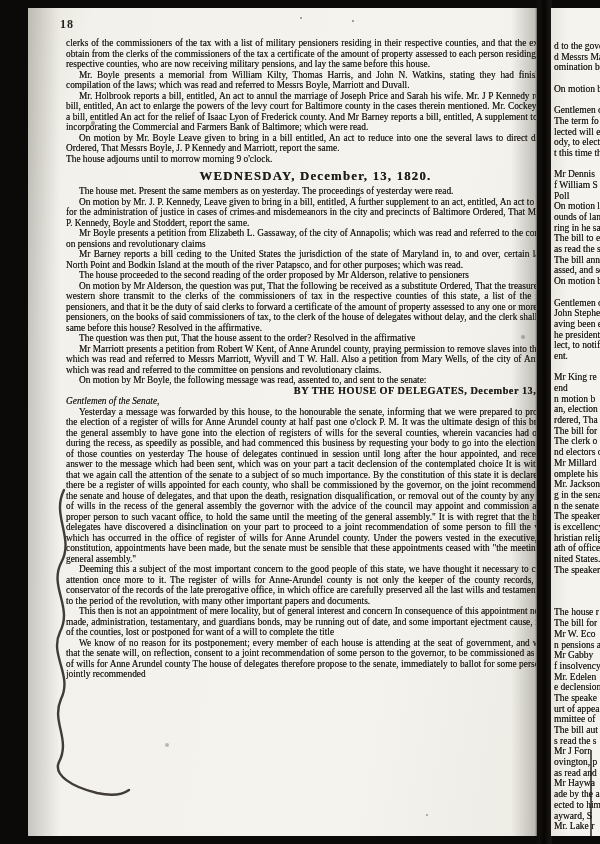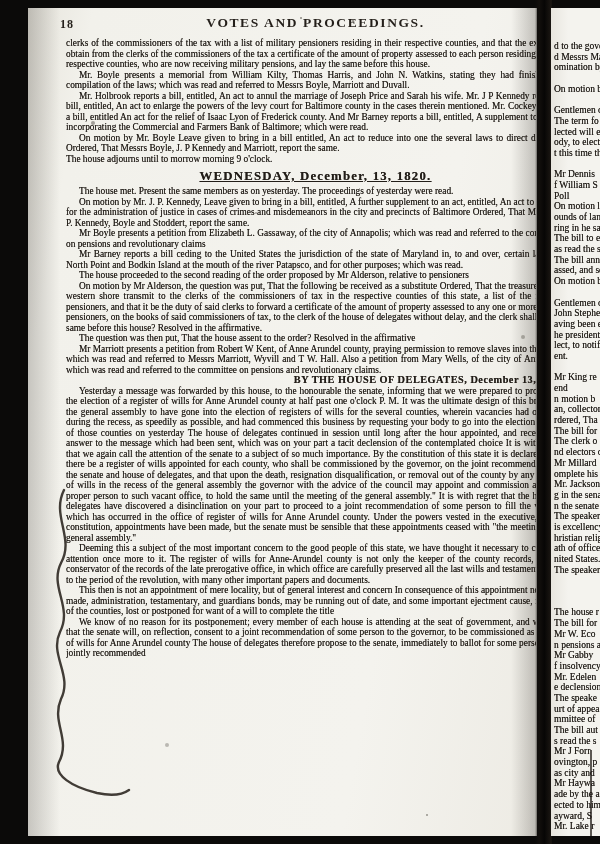--- a/index.html
+++ b/index.html
@@ -28,21 +28,21 @@
     font-size:13.5px; font-weight:bold; letter-spacing:1.6px; color:#241f1a; }
 
   .text-clip { position:absolute; left:38px; top:30px; width:470px; height:794px; overflow:hidden; }
   .text-inner { width:499px; font-size:9.35px; line-height:10.5px; color:#221d18;
     text-shadow:0 0 0.3px rgba(34,29,24,0.75); }
 
   .para { text-align:justify; text-indent:13px; }
   .first { text-indent:0; }
   .centerline { text-align:left; text-indent:0; }
   .heading-day { text-align:center; text-indent:0; font-weight:bold; font-size:12.8px;
-    line-height:14px; letter-spacing:1.2px; margin:5px 0 3px;text-decoration:underline; }
+    line-height:14px; letter-spacing:1.2px; margin:5px 0 3px; }
   .heading-house { text-align:right; text-indent:0; font-weight:bold; font-size:10.3px;
     letter-spacing:0.5px; }
   .gents { font-style:italic; text-indent:0; }
 
   .brace { position:absolute; left:14px; top:468px; pointer-events:none; }
 
   
   .gutter { position:absolute; left:535px; top:0; width:17px; height:844px;
     background:linear-gradient(to right, rgba(12,10,8,0), #120f0c 25%, #070605 55%, #191511 90%, rgba(40,34,26,0.35)); }
 
@@ -72,40 +72,41 @@
   }
 </style>
 </head>
 <body>
 
 <div class="screen">
 
   <div class="left-page">
     <div class="header-row">
       <span class="page-num">18</span>
-      <div class="running-title">VOTES AND PROCEEDINGS.</div>
     </div>
 
     <div class="text-clip">
       <div class="text-inner">
           <div class="para first">clerks of the commissioners of the tax with a list of military pensioners residing in their respective counties, and that the executive obtain from the clerks of the commissioners of the tax a certificate of the amount of property assessed to each person residing in their respective counties, who are now receiving military pensions, and lay the same before this house.</div>
           <div class="para">Mr. Boyle presents a memorial from William Kilty, Thomas Harris, and John N. Watkins, stating they had finished the compilation of the laws; which was read and referred to Messrs Boyle, Marriott and Duvall.</div>
           <div class="para">Mr. Holbrook reports a bill, entitled, An act to annul the marriage of Joseph Price and Sarah his wife.  Mr. J P Kennedy reports a bill, entitled, An act to enlarge the powers of the levy court for Baltimore county in the cases therein mentioned.  Mr. Cockey reports a bill, entitled An act for the relief of Isaac Lyon of Frederick county.  And Mr Barney reports a bill, entitled, A supplement to the act incorporating the Commercial and Farmers Bank of Baltimore; which were read.</div>
           <div class="para">On motion by Mr. Boyle Leave given to bring in a bill entitled, An act to reduce into one the several laws to direct descents.  Ordered, That Messrs Boyle, J. P Kennedy and Marriott, report the same.</div>
           <div class="para centerline">The house adjourns until to morrow morning 9 o'clock.</div>
           <div class="para heading-day">WEDNESDAY, December, 13, 1820.</div>
           <div class="para">The house met.  Present the same members as on yesterday.  The proceedings of yesterday were read.</div>
           <div class="para">On motion by Mr. J. P. Kennedy, Leave given to bring in a bill, entitled, A further supplement to an act, entitled, An act to provide for the administration of justice in cases of crimes and misdemeanors in the city and precincts of Baltimore   Ordered, That Messrs. J. P. Kennedy, Boyle and Stoddert, report the same.</div>
           <div class="para">Mr Boyle presents a petition from Elizabeth L. Gassaway, of the city of Annapolis; which was read and referred to the committee on pensions and revolutionary claims</div>
           <div class="para">Mr Barney reports a bill ceding to the United States the jurisdiction of the state of Maryland in, to and over, certain lands on North Point and Bodkin Island at the mouth of the river Patapsco, and for other purposes; which was read.</div>
           <div class="para">The house proceeded to the second reading of the order proposed by Mr Alderson, relative to pensioners</div>
           <div class="para">On motion by Mr Alderson, the question was put, That the following be received as a substitute Ordered, That the treasurer of the western shore transmit to the clerks of the commissioners of tax in the respective counties of this state, a list of the military pensioners, and that it be the duty of said clerks to forward a certificate of the amount of property assessed to any one or more of said pensioners, on the books of said commissioners of tax, to the clerk of the house of delegates without delay, and the clerk shall lay the same before this house?   Resolved in the affirmative.</div>
           <div class="para">The question was then put, That the house assent to the order?   Resolved in the affirmative</div>
           <div class="para">Mr Marriott presents a petition from Robert W Kent, of Anne Arundel county, praying permission to remove slaves into this state; which was read and referred to Messrs Marriott, Wyvill and T W. Hall.   Also a petition from Mary Wells, of the city of Annapolis; which was read and referred to the committee on pensions and revolutionary claims.</div>
+          <div class="para">On motion by Mr Boyle, the following message was read, assented to, and sent to the senate:</div>
           <div class="para heading-house">BY THE HOUSE OF DELEGATES, December 13, 1820.</div>
+          <div class="para gents">Gentlemen of the Senate,</div>
           <div class="para">Yesterday a message was forwarded by this house, to the honourable the senate, informing that we were prepared to proceed to the election of a register of wills for Anne Arundel county at half past one o'clock P. M.  It was the ultimate design of this branch of the general assembly to have gone into the election of registers of wills for the several counties, wherein vacancies had occurred during the recess, as speedily as possible, and had commenced this business by requesting your body to go into the election for one of those counties on yesterday   The house of delegates continued in session until long after the hour appointed, and received no answer to the message which had been sent, which was on your part a tacit declension of the contemplated choice   It is with regret that we again call the attention of the senate to a subject of so much importance.  By the constitution of this state it is declared, "that there be a register of wills appointed for each county, who shall be commissioned by the governor, on the joint recommendation of the senate and house of delegates, and that upon the death, resignation disqualification, or removal out of the county by any register of wills in the recess of the general assembly the governor with the advice of the council may appoint and commission a fit and proper person to such vacant office, to hold the same until the meeting of the general assembly."   It is with regret that the house of delegates have discovered a disinclination on your part to proceed to a joint recommendation of some person to fill the vacancy which has occurred in the office of register of wills for Anne Arundel county. Under the powers vested in the executive, by the constitution, appointments have been made, but the senate must be sensible that these appointments ceased with "the meeting of the general assembly."</div>
           <div class="para">Deeming this a subject of the most important concern to the good people of this state, we have thought it necessary to call your attention once more to it.  The register of wills for Anne-Arundel county is not only the keeper of the county records, but the conservator of the records of the late prerogative office, in which office are carefully preserved all the last wills and testaments down to the period of the revolution, with many other important papers and documents.</div>
           <div class="para">This then is not an appointment of mere locality, but of general interest and concern   In consequence of this appointment not being made, administration, testamentary, and guardians bonds, may be running out of date, and some important ejectment cause, in some of the counties, lost or postponed for want of a will to complete the title</div>
           <div class="para">We know of no reason for its postponement; every member of each house is attending at the seat of government, and we hope that the senate will, on reflection, consent to a joint recommendation of some person to the governor, to be commissioned as register of wills for Anne Arundel county    The house of delegates therefore propose to the senate, immediately to ballot for some person to be jointly recommended</div>
         </div>
     </div>
 
     <svg class="brace" width="110" height="340" viewBox="0 0 110 340">
       <path d="M 22 14 C 9 40, 33 62, 19 87 C 7 111, 31 131, 18 156
                C 7 179, 31 199, 19 223 C 9 246, 29 263, 17 286
@@ -144,21 +145,21 @@
         <div class="frag">Gentlemen of t</div>
         <div class="frag">John Stephe</div>
         <div class="frag">aving been el</div>
         <div class="frag">he president c</div>
         <div class="frag">lect, to notify</div>
         <div class="frag">ent.</div>
         <div class="frag">&nbsp;</div>
         <div class="frag">Mr King re</div>
         <div class="frag">end</div>
         <div class="frag">n motion b</div>
-        <div class="frag">an, collector</div>
+        <div class="frag">an, election</div>
         <div class="frag">rdered, Tha</div>
         <div class="frag">The bill for</div>
         <div class="frag">The clerk o</div>
         <div class="frag">nd electors of</div>
         <div class="frag">Mr Millard</div>
         <div class="frag">omplete his e</div>
         <div class="frag">Mr. Jackson</div>
         <div class="frag">g in the sena</div>
         <div class="frag">n the senate r</div>
         <div class="frag">The speaker</div>
@@ -178,21 +179,21 @@
         <div class="frag">f insolvency;</div>
         <div class="frag">Mr. Edelen</div>
         <div class="frag">e declension</div>
         <div class="frag">The speake</div>
         <div class="frag">urt of appea</div>
         <div class="frag">mmittee of</div>
         <div class="frag">The bill aut</div>
         <div class="frag">s read the s</div>
         <div class="frag">Mr J Forr</div>
         <div class="frag">ovington, p</div>
-        <div class="frag">as city and</div>
+        <div class="frag">as read and</div>
         <div class="frag">Mr Haywa</div>
         <div class="frag">ade by the a</div>
         <div class="frag">ected to him,</div>
         <div class="frag">ayward, S</div>
         <div class="frag">Mr. Lake r</div>
       </div>
     <div class="edge-line"></div>
   </div>
 
   <div class="specks"></div>

